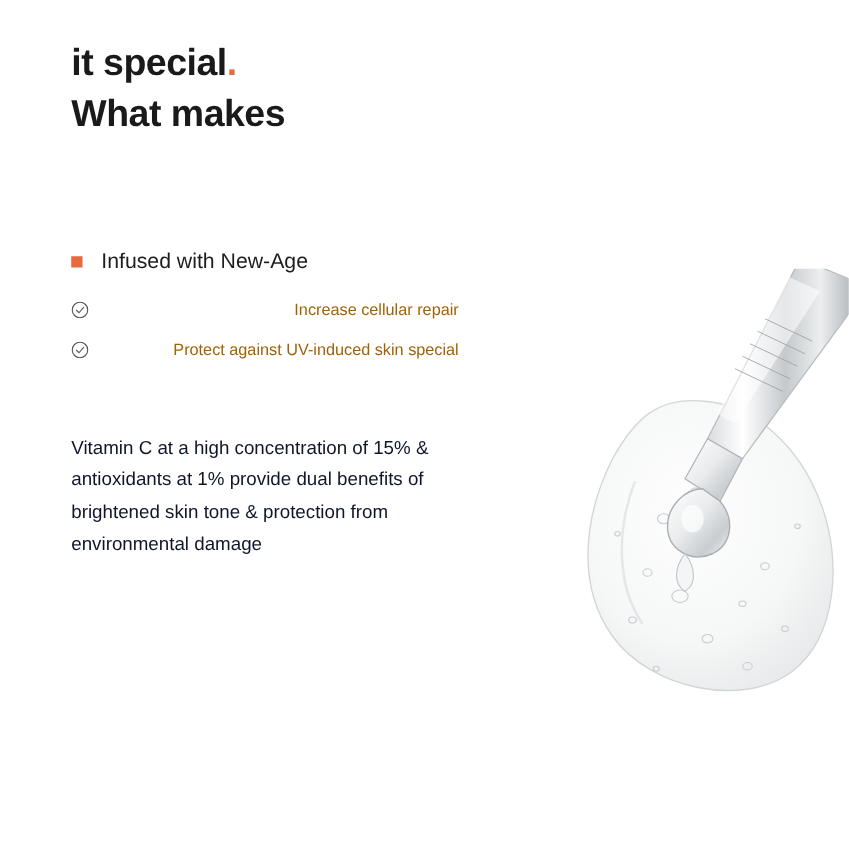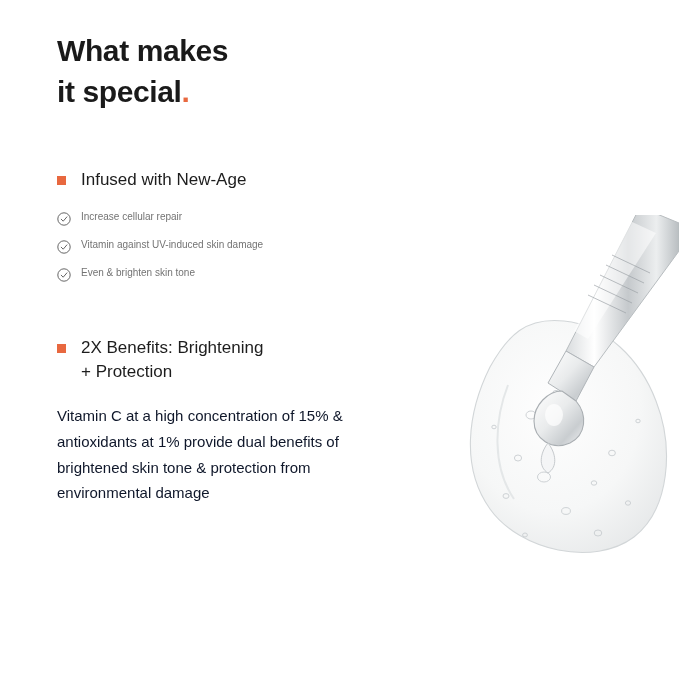--- a/index.html
+++ b/index.html
@@ -52,42 +52,44 @@
     position: relative;
     margin-bottom: 0;
   }
   .bullet-head {
     position: relative;
     padding-left: 24px;
     font-size: 17px;
     line-height: 1.45;
     color: #1d1d1d;
     font-weight: normal;
+    margin-top: 29px;
   }
   .bullet-square {
     position: absolute;
     left: 0;
     top: 8px;
     width: 9px;
     height: 9px;
     background: #e8683f;
   }
 
   .check-list {
     margin: 16px 0 0 0;
     padding: 0;
     list-style: none;
   }
   .check-item {
     position: relative;
     padding-left: 24px;
-    font-size: 10px;
+    font-size: 13px;
     line-height: 1.5;
-    color: #737373;
+    color: #a16207;
     margin-bottom: 13px;
+    text-align: right;
   }
   .check-icon {
     position: absolute;
     left: 0;
     top: 3px;
     width: 14px;
     height: 14px;
     display: block;
   }
 
@@ -113,22 +115,22 @@
   #visual svg {
     display: block;
   }
 </style>
 </head>
 <body>
 
 <div id="page">
 
   <div id="headline">
+    <span class="line"><span>it special</span><span class="accent-dot">.</span></span>
     <span class="line">What makes</span>
-    <span class="line"><span>it special</span><span class="accent-dot">.</span></span>
   </div>
 
   <div id="content">
 
     <div class="bullet-block" id="block1">
       <div class="bullet-head">
         <span class="bullet-square"></span>
         <span>Infused with New-Age</span><br>
       </div>
 
@@ -142,40 +144,26 @@
           </span>
           <span>Increase cellular repair</span>
         </li>
         <li class="check-item">
           <span class="check-icon">
             <svg width="14" height="14" viewBox="0 0 14 14">
               <circle cx="7" cy="7" r="6.2" fill="none" stroke="#555555" stroke-width="0.9"></circle>
               <path d="M4.2 7.2 L6.2 9.2 L9.9 4.9" fill="none" stroke="#555555" stroke-width="0.9" stroke-linecap="round" stroke-linejoin="round"></path>
             </svg>
           </span>
-          <span>Vitamin against UV-induced skin damage</span>
-        </li>
-        <li class="check-item">
-          <span class="check-icon">
-            <svg width="14" height="14" viewBox="0 0 14 14">
-              <circle cx="7" cy="7" r="6.2" fill="none" stroke="#555555" stroke-width="0.9"></circle>
-              <path d="M4.2 7.2 L6.2 9.2 L9.9 4.9" fill="none" stroke="#555555" stroke-width="0.9" stroke-linecap="round" stroke-linejoin="round"></path>
-            </svg>
-          </span>
-          <span>Even &amp; brighten skin tone</span>
+          <span>Protect against UV-induced skin special</span>
         </li>
       </ul>
     </div>
 
     <div class="bullet-block" id="block2">
-      <div class="bullet-head">
-        <span class="bullet-square"></span>
-        <span>2X Benefits: Brightening</span><br>
-        <span>+ Protection</span>
-      </div>
       <div id="body-paragraph">Vitamin C at a high concentration of 15% &amp; antioxidants at 1% provide dual benefits of brightened skin tone &amp; protection from environmental damage</div>
     </div>
 
   </div>
 
   <div id="visual">
     <svg width="281" height="390" viewBox="0 0 281 390">
       <defs>
         <radialGradient id="blobGrad" cx="42%" cy="38%" r="72%">
           <stop offset="0%" stop-color="#fefefe"></stop>

